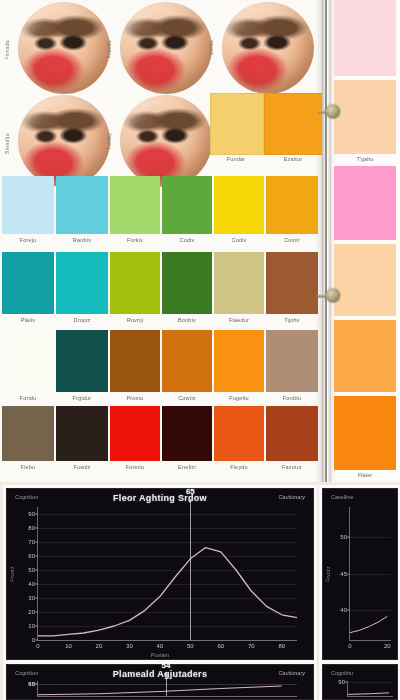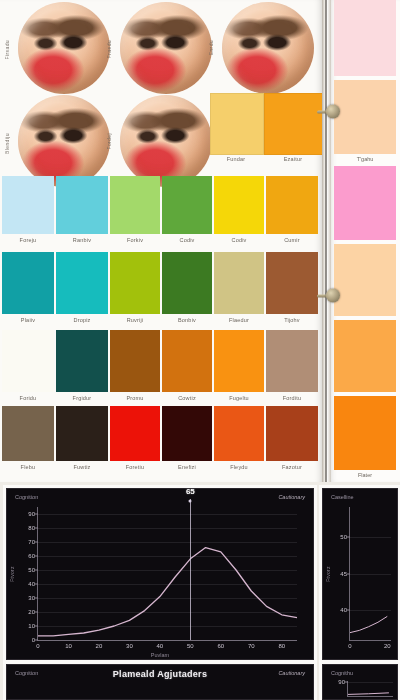--- a/index.html
+++ b/index.html
@@ -319,20 +319,21 @@
     <div class="ring r2">
       <div class="post"></div>
       <div class="head"></div>
     </div>
   </div>
 
   <div class="charts">
 
     <div class="panel p-main">
       <div class="c-corner-l">Cognition</div>
+      <div class="c-title">Fleor Aghting Srdow</div>
       <div class="c-corner-r">Cautionary</div>
       <div class="c-ylabel">Ftvorz</div>
       <div class="c-xlabel">Puvlam</div>
       <div class="plot" id="plot-main">
           <div class="gline" style="top: 133px;"></div>
           <div class="tickmark" style="top: 133px;"></div>
           <div class="ytick" style="top: 133px;">0</div>
           <div class="gline" style="top: 119px;"></div>
           <div class="tickmark" style="top: 119px;"></div>
           <div class="ytick" style="top: 119px;">10</div>
@@ -375,20 +376,34 @@
           <div class="marker-line" style="left: 152.353px;"></div>
           <div class="marker-val" style="left: 152.353px;">65</div>
           <div class="marker-dot" style="left: 152.353px; top: -6px;"></div>
         </div>
     </div>
 
     <div class="panel p-main2">
       <div class="c-corner-l">Cognition</div>
       <div class="c-title">Plameald Agjutaders</div>
       <div class="c-corner-r">Cautionary</div>
+      <div class="plot" id="plot-main2" style="left:30px;top:16px;right:16px;bottom:2px;">
+          <div class="gline" style="top: 3px;"></div>
+          <div class="tickmark" style="top: 3px;"></div>
+          <div class="ytick" style="top: 3px;">48</div>
+          <div class="gline" style="top: 2.5px;"></div>
+          <div class="tickmark" style="top: 2.5px;"></div>
+          <div class="ytick" style="top: 2.5px;">50</div>
+          <svg class="curve" width="259" height="15" viewBox="0 0 259 15">
+            <path d="M0.00,13.75 L60.94,12.75 L121.88,10.50 L182.82,7.50 L243.76,5.00 " fill="none" stroke="#d6b6cf" stroke-width="1" stroke-linejoin="round"></path>
+          </svg>
+          <div class="marker-line" style="left: 127.976px;"></div>
+          <div class="marker-val" style="left: 127.976px;">54</div>
+          <div class="marker-dot" style="left: 127.976px; top: -6px;"></div>
+        </div>
     </div>
 
     <div class="panel p-side">
       <div class="c-corner-l">Caselline</div>
       <div class="c-ylabel">Ftvorz</div>
       <div class="plot" id="plot-side">
           <div class="gline" style="top: 103.444px;"></div>
           <div class="tickmark" style="top: 103.444px;"></div>
           <div class="ytick" style="top: 103.444px;">40</div>
           <div class="gline" style="top: 66.5px;"></div>

